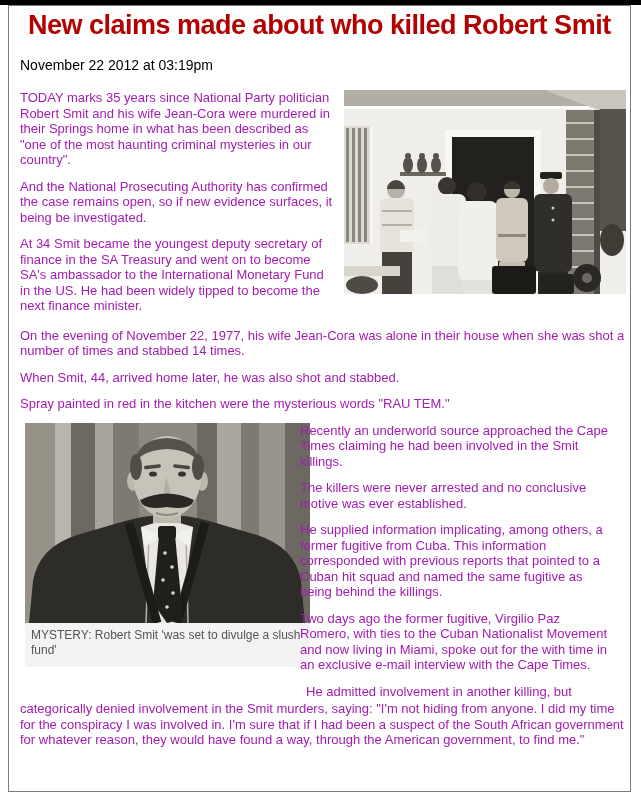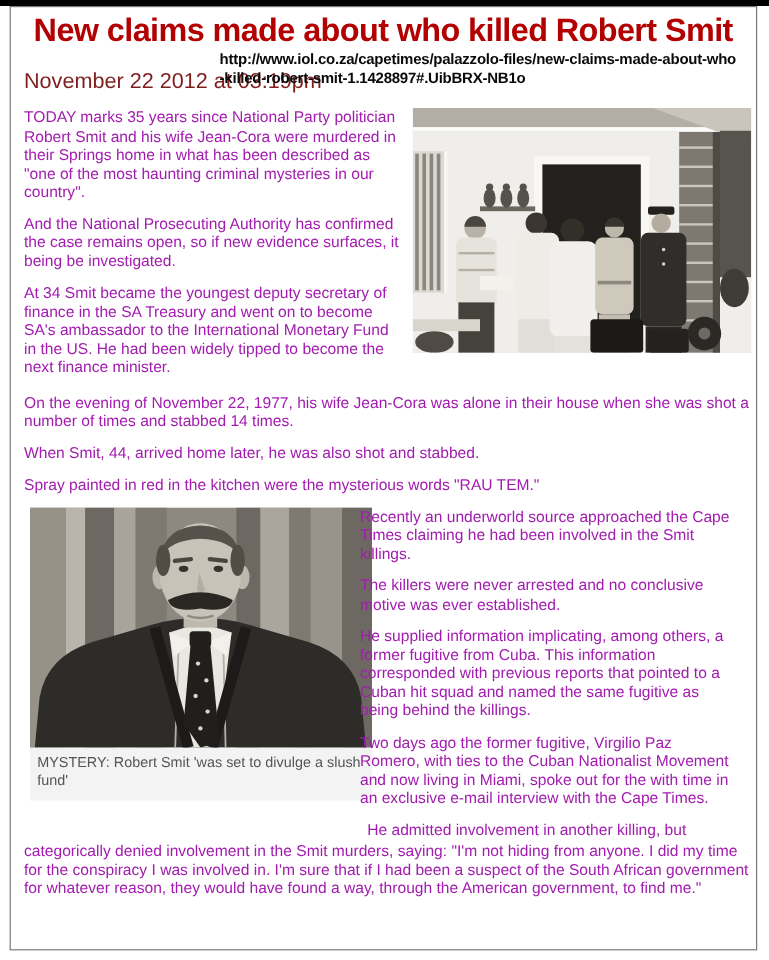--- a/index.html
+++ b/index.html
@@ -2,21 +2,21 @@
 <html><head>
 <meta charset="utf-8">
 <style>
   html,body{margin:0;padding:0;background:#ffffff;}
   body{width:641px;height:800px;overflow:hidden;font-family:"Liberation Sans","DejaVu Sans",sans-serif;}
   .canvas{position:relative;width:641px;height:800px;background:#ffffff;}
   .topbar{position:absolute;left:0;top:0;width:641px;height:5px;background:#000000;}
   .page{position:absolute;left:8px;top:5px;width:623px;height:787px;border:1px solid #7a7a7a;box-sizing:border-box;background:#ffffff;padding:2px 4px 0 11px;overflow:hidden;}
   h1{margin:2px 0 0 8px;font-size:27px;line-height:30px;font-weight:bold;letter-spacing:-0.5px;color:#b30000;}
   .header-row{position:relative;height:44px;margin-top:1px;}
-  .date{position:absolute;left:0;top:16px;font-size:18px;color:#7f1d1d;}
+  .date{position:absolute;left:0;top:16px;font-size:14px;color:#000000;}
   .urls{position:absolute;left:163px;top:0;font-size:12.5px;font-weight:bold;color:#0a0a0a;line-height:16px;white-space:nowrap;letter-spacing:-0.2px;}
   p{margin:0 0 11px 0;font-size:13px;line-height:15.5px;color:#a21caf;}
   .row{display:flex;}
   .row1{margin-top:5px;}
   .intro-col{width:316px;flex:none;margin-right:8px;}
   .photo{background:#e8e7e3;flex:none;font-size:0;line-height:0;}
   .photo1{width:282px;height:204px;}
   .middle{margin-top:3px;}
   .row2{margin-top:1px;}
   figure{margin:0 8px 0 5px;flex:none;width:267px;}
@@ -31,24 +31,20 @@
 <body>
 
 <div class="canvas">
   <div class="topbar"></div>
   <div class="page">
 
     <h1>New claims made about who killed Robert Smit</h1>
 
     <div class="header-row">
       <span class="date">November 22 2012 at 03:19pm</span>
-      <div class="urls">
-        <div>http://www.iol.co.za/capetimes/palazzolo-files/new-claims-made-about-who</div>
-        <div>-killed-robert-smit-1.1428897#.UibBRX-NB1o</div>
-      </div>
     </div>
 
     <div class="row row1">
       <div class="intro-col">
         <p>TODAY marks 35 years since National Party politician Robert Smit and his wife Jean-Cora were murdered in their Springs home in what has been described as "one of the most haunting criminal mysteries in our country".</p>
         <p>And the National Prosecuting Authority has confirmed the case remains open, so if new evidence surfaces, it being be investigated.</p>
         <p>At 34 Smit became the youngest deputy secretary of finance in the SA Treasury and went on to become SA's ambassador to the International Monetary Fund in the US. He had been widely tipped to become the next finance minister.</p>
       </div>
       <div class="photo photo1">
         <svg width="282" height="204" viewBox="0 0 282 204" xmlns="http://www.w3.org/2000/svg">

